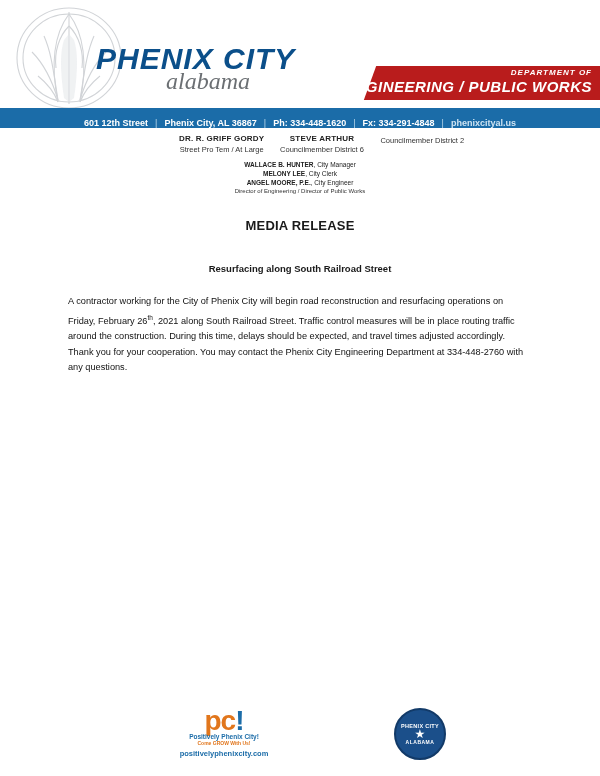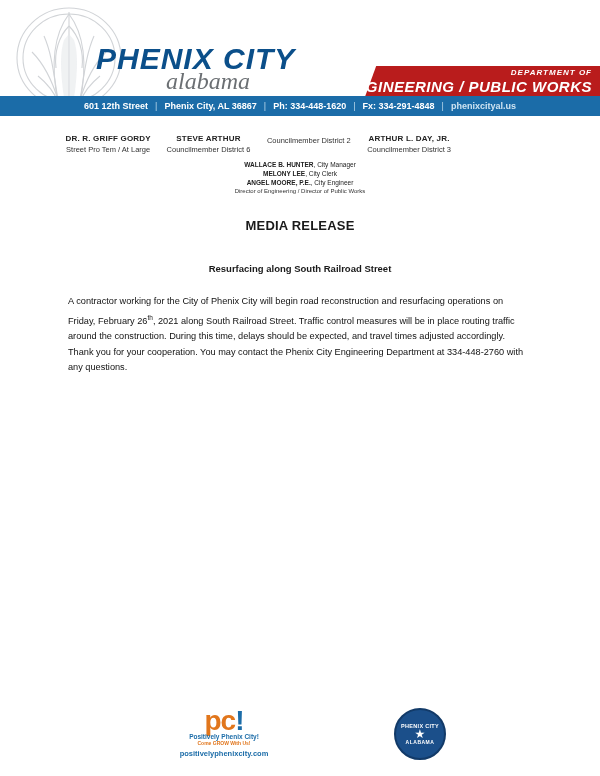--- a/index.html
+++ b/index.html
@@ -98,42 +98,42 @@
     font-style: italic;
     letter-spacing: 0.5px;
     color: #ffffff;
     white-space: nowrap;
   }
 
   .address-bar {
     position: absolute;
     left: 0;
     right: 0;
-    top: 96px;
+    top: 108px;
     height: 20px;
     background: #1b6ca8;
     color: #ffffff;
     font-size: 9px;
     font-weight: bold;
     display: flex;
-    align-items: center;
+    align-items: flex-end;
     justify-content: center;
     gap: 0;
   }
   .address-bar .seg { padding: 0 7px; white-space: nowrap; }
   .address-bar .sep { color: #b9d6ea; font-weight: normal; }
   .address-bar .web { color: #cfe4f2; font-weight: bold; }
 
   
   .officials {
     padding-top: 8px;
   }
   .council-row {
     display: flex;
-    justify-content: flex-start;
+    justify-content: center;
     padding: 0 14px;
     margin-left: 44px;
   }
   .council-person {
     text-align: center;
     width: 19%;
   }
   .council-name {
     font-size: 8px;
     font-weight: bold;
@@ -306,24 +306,20 @@
       <div class="council-name">DR. R. GRIFF GORDY</div>
       <div class="council-title">Street Pro Tem / At Large</div>
     </div>
     <div class="council-person">
       <div class="council-name">STEVE ARTHUR</div>
       <div class="council-title">Councilmember District 6</div>
     </div>
     <div class="council-person">
       <div class="council-title">Councilmember District 2</div>
     </div>
-    <div class="council-person">
-      <div class="council-name">ARTHUR L. DAY, JR.</div>
-      <div class="council-title">Councilmember District 3</div>
-    </div>
   </div>
 
   <div class="staff">
     <div class="staff-line">
       <span class="nm">WALLACE B. HUNTER</span><span>, City Manager</span>
     </div>
     <div class="staff-line">
       <span class="nm">MELONY LEE</span><span>, City Clerk</span>
     </div>
     <div class="staff-line">

